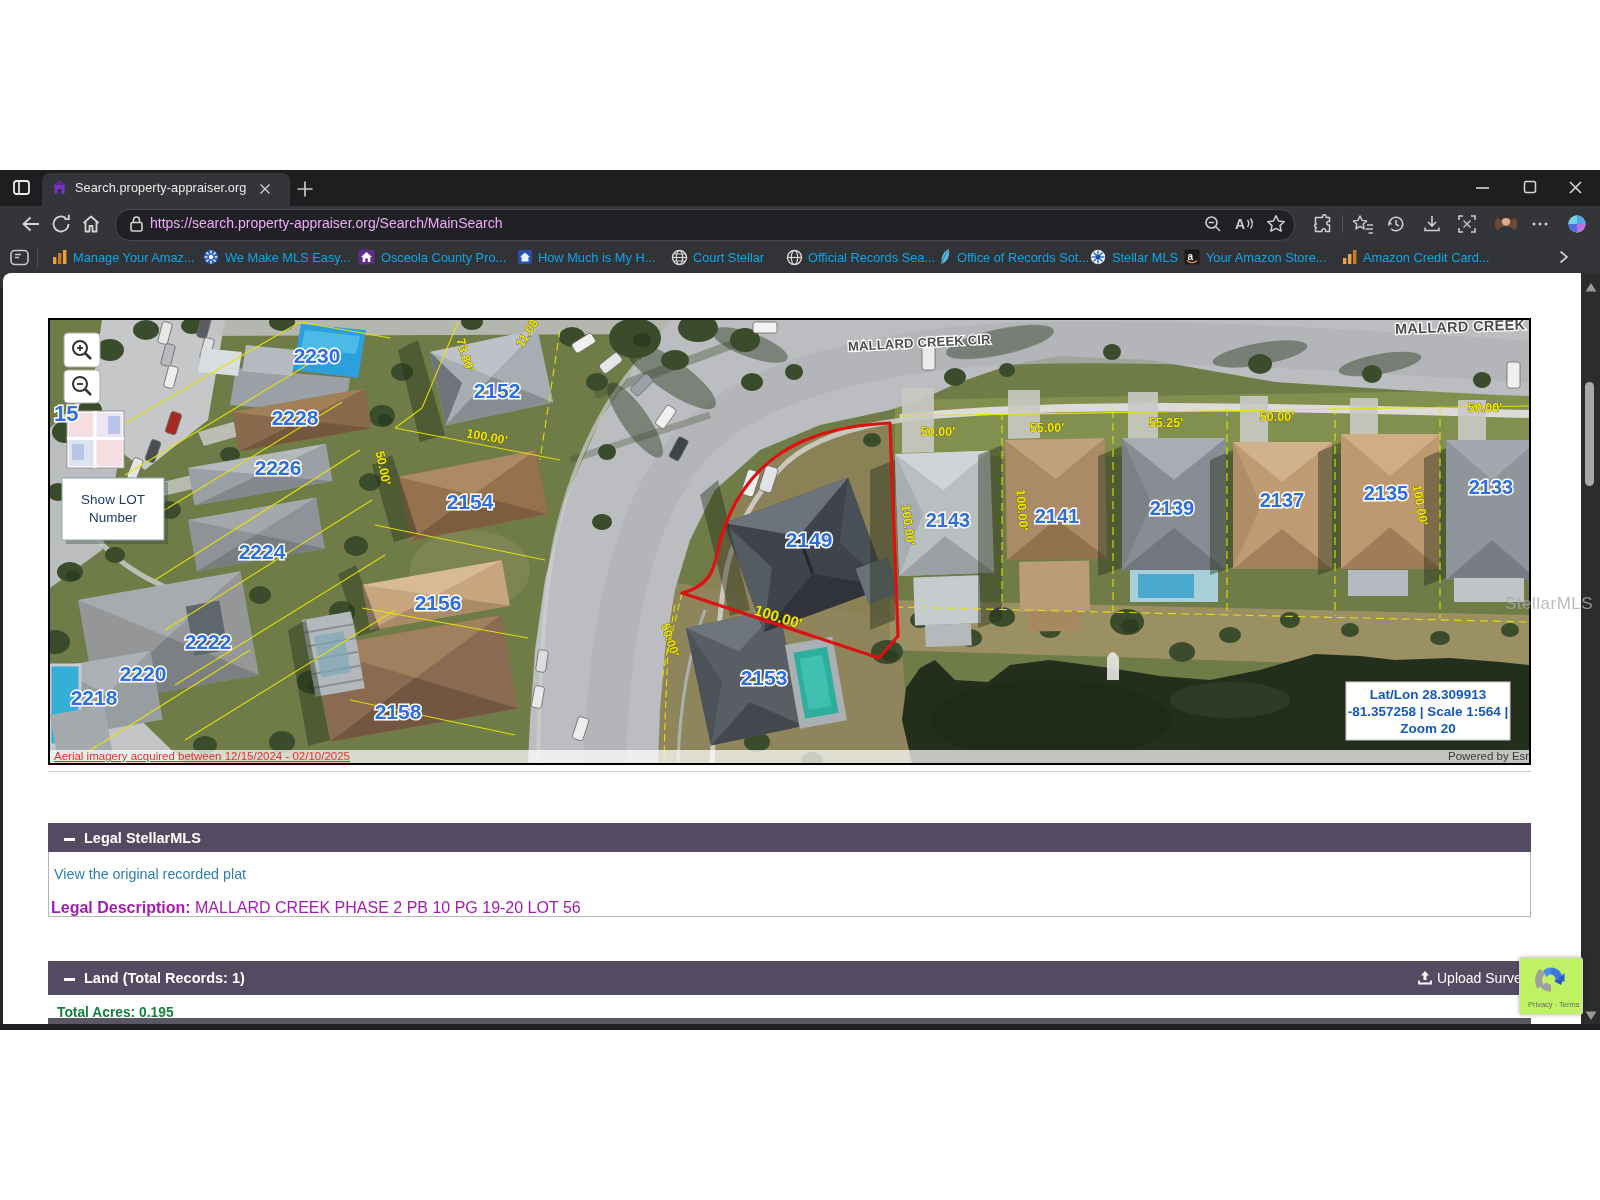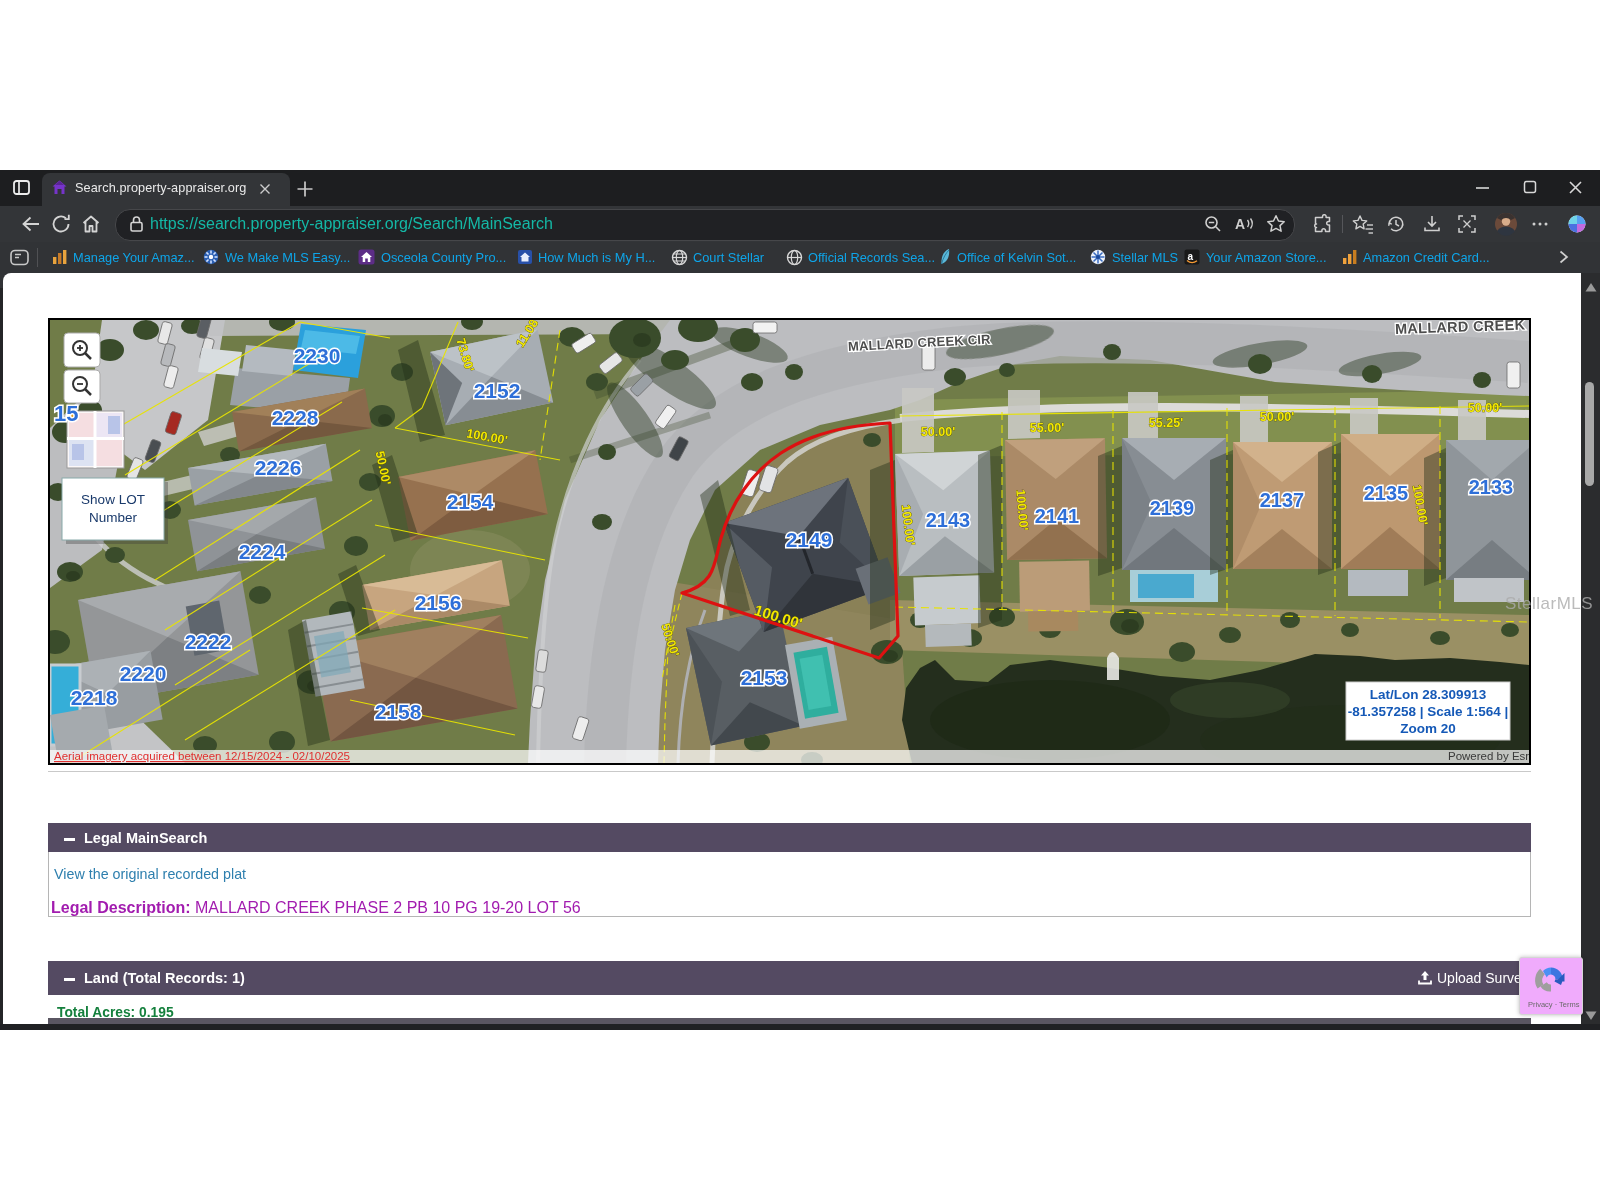--- a/index.html
+++ b/index.html
@@ -61,21 +61,21 @@
 
     <svg class="abs" style="left:80px;top:7px" width="22" height="22" viewBox="0 0 22 22">
       <path d="M3.5 10 L11 3.5 L18.5 10 M5.5 9 V18.5 H9.5 V13 H12.5 V18.5 H16.5 V9" fill="none" stroke="#d4d4d4" stroke-width="1.8" stroke-linejoin="round"></path>
     </svg>
     <div class="abs" style="left:115px;top:3px;width:1178px;height:30px;background:#202124;border:1px solid #46474a;border-radius:15px;"></div>
 
     <svg class="abs" style="left:128px;top:9px" width="17" height="18" viewBox="0 0 17 18">
       <rect x="3" y="7.5" width="11" height="8.5" rx="1.5" fill="none" stroke="#d4d4d4" stroke-width="1.6"></rect>
       <path d="M5.5 7.5 V5 a3 3 0 0 1 6 0 V7.5" fill="none" stroke="#d4d4d4" stroke-width="1.6"></path>
     </svg>
-    <span class="abs" style="left:150px;top:9px;font-size:16px;color:#14b8a6">https://search.property-appraiser.org/Search/MainSearch</span>
+    <span class="abs" style="left:150px;top:9px;font-size:14px;color:#f0abfc">https://search.property-appraiser.org/Search/MainSearch</span>
 
     <svg class="abs" style="left:1203px;top:8px" width="20" height="20" viewBox="0 0 20 20">
       <circle cx="8.5" cy="8.5" r="5.5" fill="none" stroke="#cfcfcf" stroke-width="1.6"></circle>
       <line x1="12.8" y1="12.8" x2="17" y2="17" stroke="#cfcfcf" stroke-width="1.6"></line>
       <line x1="5.8" y1="8.5" x2="11.2" y2="8.5" stroke="#cfcfcf" stroke-width="1.5"></line>
     </svg>
     <svg class="abs" style="left:1234px;top:8px" width="22" height="20" viewBox="0 0 22 20">
       <text x="1" y="15" font-size="14" font-weight="bold" fill="#cfcfcf" font-family="Liberation Sans">A</text>
       <path d="M13.5 6 a6 6 0 0 1 0 7 M16.5 4.5 a8.5 8.5 0 0 1 0 10" fill="none" stroke="#cfcfcf" stroke-width="1.4"></path>
     </svg>
@@ -181,21 +181,21 @@
     <svg class="abs" style="left:786px;top:7px" width="17" height="17" viewBox="0 0 17 17">
       <circle cx="8.5" cy="8.5" r="7" fill="none" stroke="#d8d8d8" stroke-width="1.4"></circle>
       <ellipse cx="8.5" cy="8.5" rx="3.2" ry="7" fill="none" stroke="#d8d8d8" stroke-width="1.2"></ellipse>
       <line x1="1.5" y1="8.5" x2="15.5" y2="8.5" stroke="#d8d8d8" stroke-width="1.2"></line>
     </svg>
     <span class="bktext" style="left:808px">Official Records Sea...</span>
     <svg class="abs" style="left:938px;top:6px" width="15" height="18" viewBox="0 0 15 18">
       <path d="M11 1 C6 3 3 8 3.5 16 C9 14 12 9 11 1 Z" fill="#5bb8d8"></path>
       <path d="M3.5 16 C5 10 8 5 11 2" fill="none" stroke="#2a7da0" stroke-width="1"></path>
     </svg>
-    <span class="bktext" style="left:957px">Office of Kelvin Sot...</span>
+    <span class="bktext" style="left:957px">Office of Records Sot...</span>
     <svg class="abs" style="left:1090px;top:7px" width="16" height="16" viewBox="0 0 16 16">
       <circle cx="8" cy="8" r="7.2" fill="#eef3fb"></circle>
       <g stroke="#3a6cc0" stroke-width="1.5">
           <line x1="8" y1="1.5" x2="8" y2="14.5"></line>
           <line x1="1.5" y1="8" x2="14.5" y2="8"></line>
           <line x1="3.5" y1="3.5" x2="12.5" y2="12.5"></line>
           <line x1="12.5" y1="3.5" x2="3.5" y2="12.5"></line>
         </g>
       <circle cx="8" cy="8" r="2" fill="#1c4a9c"></circle>
     </svg>
@@ -639,21 +639,21 @@
         </g>
         <rect x="0" y="430" width="1479" height="13" fill="rgba(255,255,255,0.72)"></rect>
         <text x="4" y="440" font-size="11.5px" fill="#e03030" text-decoration="underline">Aerial imagery acquired between 12/15/2024 - 02/10/2025</text>
         <text x="1398" y="440" font-size="11.5px" fill="#3a3a3a">Powered by Esri</text>
       </g>
       </svg>
     </div>
     <div class="abs" style="left:45px;top:498px;width:1483px;height:1px;background:#c9c9c9"></div>
     <div class="purplebar" style="top:550px;height:29px;">
       <span class="minus" style="position:absolute;left:16px;top:15px"></span>
-      <span class="ptitle" style="position:absolute;left:36px;top:7px">Legal MainSearch</span>
+      <span class="ptitle" style="position:absolute;left:36px;top:7px">Legal StellarMLS</span>
     </div>
     <div class="abs" style="left:45px;top:579px;width:1481px;height:64px;background:#fff;border:1px solid #b5b5b5;border-top:none"></div>
     <span class="abs" style="left:51px;top:593px;font-size:14.3px;color:#2e7fae">View the original recorded plat</span>
     <span class="abs" style="left:48px;top:626px;font-size:16px;color:#a21caf"><b>Legal Description:</b> MALLARD CREEK PHASE 2 PB 10 PG 19-20 LOT 56</span>
     <div class="purplebar" style="top:688px;height:34px;">
       <span class="minus" style="position:absolute;left:16px;top:17px"></span>
       <span class="ptitle" style="position:absolute;left:36px;top:9px">Land (Total Records: 1)</span>
       <svg style="position:absolute;left:1369px;top:9px" width="16" height="16" viewBox="0 0 16 16">
         <path d="M8 1 L12 5.5 H9.5 V10 H6.5 V5.5 H4 Z" fill="#fff"></path>
         <path d="M2 10.5 V13.5 H14 V10.5" fill="none" stroke="#fff" stroke-width="1.8"></path>
@@ -665,21 +665,21 @@
   </div>
   <div id="scrollbar">
     <svg class="abs" style="left:4px;top:9px" width="12" height="11" viewBox="0 0 12 11">
         <path d="M6 1 L11.5 9.5 H0.5 Z" fill="#9a9a9a"></path>
       </svg>
     <div class="abs" style="left:4px;top:109px;width:9px;height:104px;background:#a8a8a8;border-radius:5px"></div>
     <svg class="abs" style="left:4px;top:737px" width="12" height="11" viewBox="0 0 12 11">
         <path d="M6 10 L11.5 1.5 H0.5 Z" fill="#9a9a9a"></path>
       </svg>
   </div>
-  <div class="abs" style="left:1519px;top:787px;width:62px;height:56px;background:#f0abfc;border:1px solid #d5d5d5;border-radius:3px;box-shadow:0 0 4px rgba(0,0,0,0.25);z-index:20">
+  <div class="abs" style="left:1519px;top:787px;width:62px;height:56px;background:#bef264;border:1px solid #d5d5d5;border-radius:3px;box-shadow:0 0 4px rgba(0,0,0,0.25);z-index:20">
     <svg class="abs" style="left:13px;top:4px" width="36" height="36" viewBox="0 0 36 36">
       <path d="M 7.5 24.5 A 11.5 11.5 0 0 1 9.5 9.5" fill="none" stroke="#9e9e9e" stroke-width="7"></path>
       <path d="M 7.5 24.5 A 11.5 11.5 0 0 0 18 29.5 L 18 22.4 A 4.5 4.5 0 0 1 13.7 20.2 Z" fill="#9e9e9e"></path>
       <path d="M 10 9 A 11.5 11.5 0 0 1 18 5.5 L 18 12.6 A 4.5 4.5 0 0 0 13.8 15.5 Z" fill="#4a90f4"></path>
       <path d="M 18 5.5 A 11.5 11.5 0 0 1 29.5 17.5 L 22.4 17.5 A 4.5 4.5 0 0 0 18 12.6 Z" fill="#3b76e0"></path>
       <path d="M 29.5 17.5 A 11.5 11.5 0 0 1 28 23 L 21.5 19.5 22.4 17.5 Z" fill="#2a5bbf"></path>
       <path d="M 31.5 11 L 31.5 19.5 L 23 19.5 Z" fill="#2a5bbf"></path>
       <path d="M 4 26.5 L 4 19 L 11 22.5 Z" fill="#9e9e9e" opacity="0"></path>
     </svg>
     <span class="abs" style="left:8px;top:42px;font-size:7.5px;color:#6a6a6a">Privacy · Terms</span>

